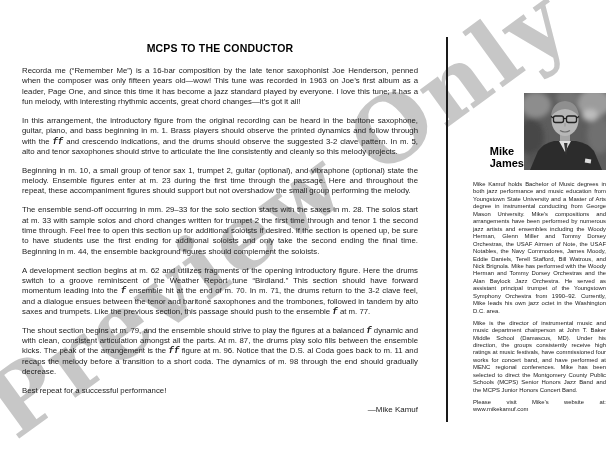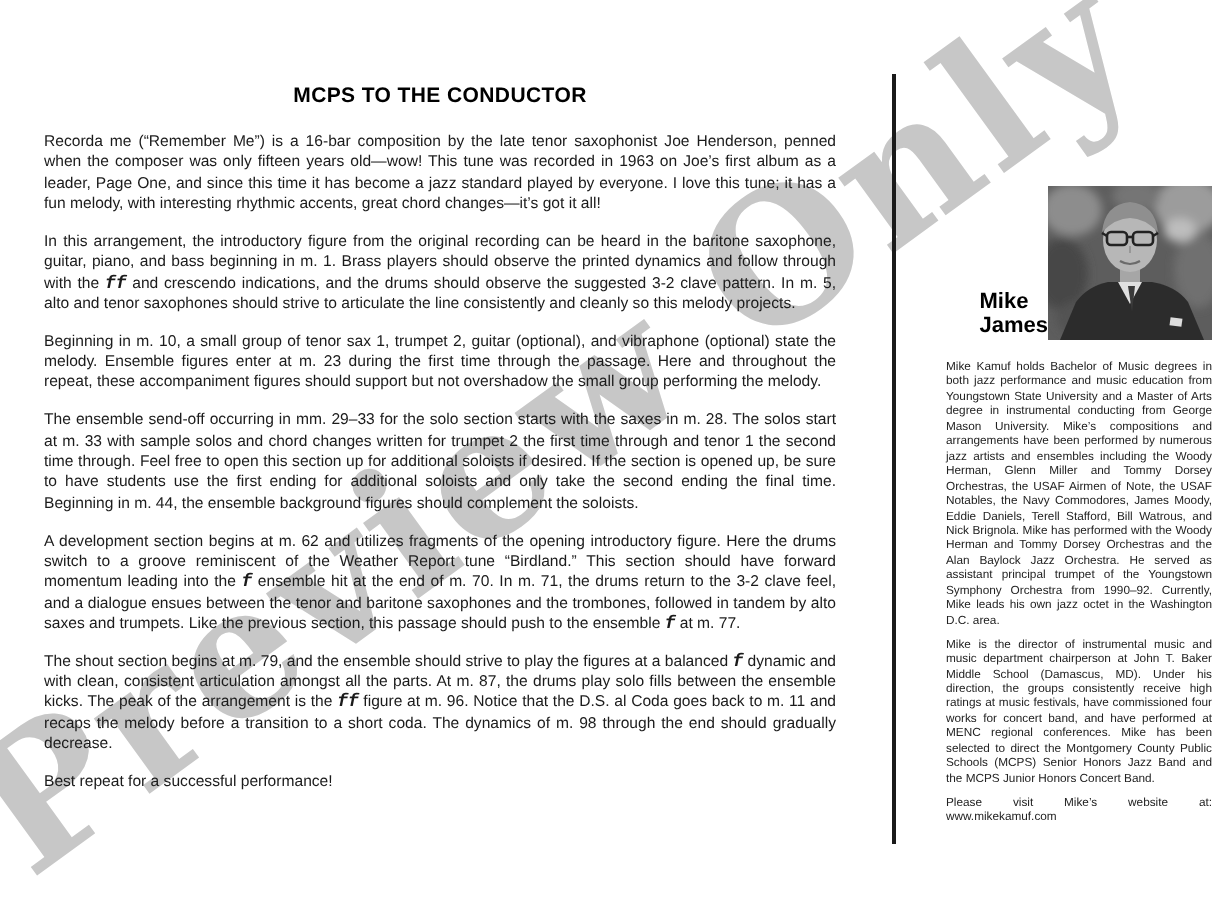--- a/index.html
+++ b/index.html
@@ -38,20 +38,21 @@
 
   <div class="main-col">
     <h1 class="title">MCPS TO THE CONDUCTOR</h1>
     <p class="body-p"><span class="seg-italic">Recorda me</span><span> (“Remember Me”) is a 16-bar composition by the late tenor saxophonist Joe Henderson, penned when the composer was only fifteen years old—wow! This tune was recorded in 1963 on Joe’s first album as a leader, </span><span class="seg-italic">Page One</span><span>, and since this time it has become a jazz standard played by everyone. I love this tune; it has a fun melody, with interesting rhythmic accents, great chord changes—it’s got it all!</span></p>
     <p class="body-p"><span>In this arrangement, the introductory figure from the original recording can be heard in the baritone saxophone, guitar, piano, and bass beginning in m. 1. Brass players should observe the printed dynamics and follow through with the </span><span class="seg-dynamic">ff</span><span> and crescendo indications, and the drums should observe the suggested 3-2 clave pattern. In m. 5, alto and tenor saxophones should strive to articulate the line consistently and cleanly so this melody projects.</span></p>
     <p class="body-p"><span>Beginning in m. 10, a small group of tenor sax 1, trumpet 2, guitar (optional), and vibraphone (optional) state the melody. Ensemble figures enter at m. 23 during the first time through the passage. Here and throughout the repeat, these accompaniment figures should support but not overshadow the small group performing the melody.</span></p>
     <p class="body-p"><span>The ensemble send-off occurring in mm. 29–33 for the solo section starts with the saxes in m. 28. The solos start at m. 33 with sample solos and chord changes written for trumpet 2 the first time through and tenor 1 the second time through. Feel free to open this section up for additional soloists if desired. If the section is opened up, be sure to have students use the first ending for additional soloists and only take the second ending the final time. Beginning in m. 44, the ensemble background figures should complement the soloists.</span></p>
     <p class="body-p"><span>A development section begins at m. 62 and utilizes fragments of the opening introductory figure. Here the drums switch to a groove reminiscent of the Weather Report tune “Birdland.” This section should have forward momentum leading into the </span><span class="seg-dynamic">f</span><span> ensemble hit at the end of m. 70. In m. 71, the drums return to the 3-2 clave feel, and a dialogue ensues between the tenor and baritone saxophones and the trombones, followed in tandem by alto saxes and trumpets. Like the previous section, this passage should push to the ensemble </span><span class="seg-dynamic">f</span><span> at m. 77.</span></p>
     <p class="body-p"><span>The shout section begins at m. 79, and the ensemble should strive to play the figures at a balanced </span><span class="seg-dynamic">f</span><span> dynamic and with clean, consistent articulation amongst all the parts. At m. 87, the drums play solo fills between the ensemble kicks. The peak of the arrangement is the </span><span class="seg-dynamic">ff</span><span> figure at m. 96. Notice that the </span><span class="seg-italic">D.S. al Coda</span><span> goes back to m. 11 and recaps the melody before a transition to a short coda. The dynamics of m. 98 through the end should gradually decrease.</span></p>
     <p class="body-p"><span>Best repeat for a successful performance!</span></p>
+    <p class="signature">—Mike Kamuf</p>
   </div>
 
   <div class="divider"></div>
 
   <aside class="sidebar">
     <div class="sb-header">
       <div class="author-name">
         <div>Mike</div>
         <div>James</div>
       </div>

